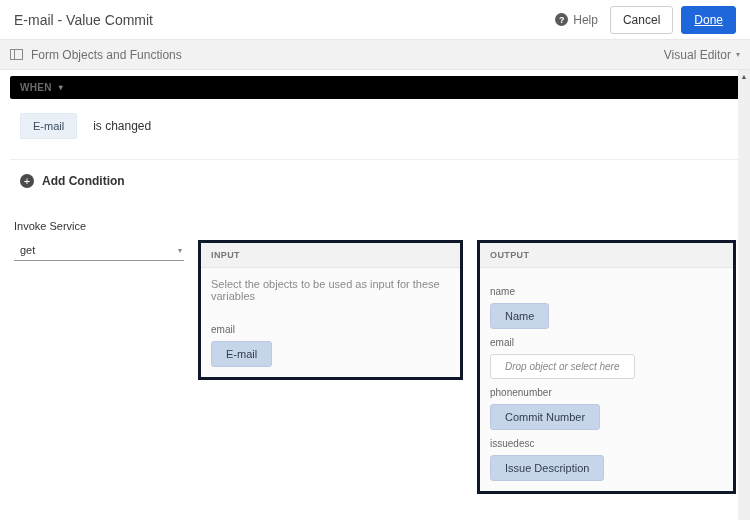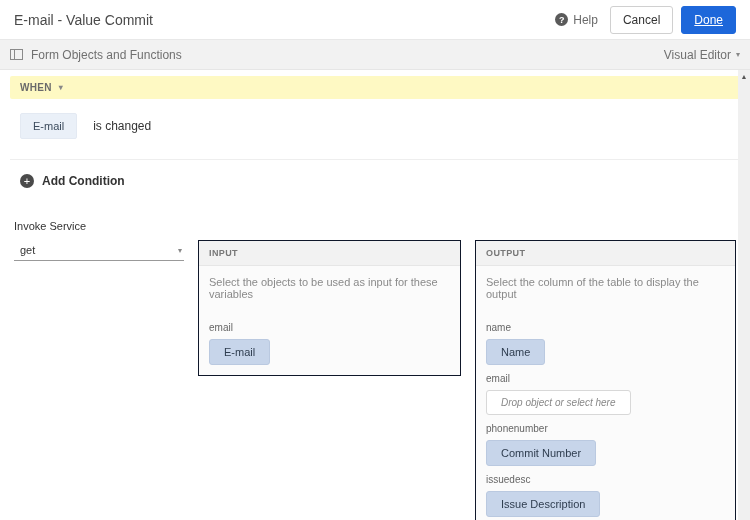--- a/index.html
+++ b/index.html
@@ -14,32 +14,32 @@
   .subbar { display: flex; align-items: center; justify-content: space-between; height: 30px; padding: 0 10px; background: #f2f2f2; border-bottom: 1px solid #e6e6e6; color: #707070; }
   .subbar-left { display: flex; align-items: center; gap: 8px; }
   .panel-icon { width: 13px; height: 11px; border: 1px solid #8a8a8a; position: relative; }
   .panel-icon::before { content: ""; position: absolute; left: 3px; top: 0; bottom: 0; width: 1px; background: #8a8a8a; }
   .ve { display: flex; align-items: center; gap: 5px; cursor: pointer; color: #707070; text-align: center; }
   .chev { font-size: 8px; color: #888; }
   .main { position: relative; height: calc(520px - 40px - 30px); overflow: hidden; }
   .main-inner { height: 100%; overflow-y: auto; padding: 6px 10px 20px 10px; }
   .scrollbar-right { position: absolute; right: 0; top: 0; bottom: 0; width: 12px; background: #f0f0f0; }
   .scrollbar-right .up, .scrollbar-right .dn { height: 12px; display:flex; align-items:center; justify-content:center; font-size:7px; color:#555; }
-  .section-head { background: #fef9c3; color: #6a6a6a; font-size: 10px; font-weight: 600; letter-spacing: 0.3px; padding: 6px 10px; border-radius: 2px; display:flex; align-items:center; gap:7px; }
+  .section-head { background: #000000; color: #6a6a6a; font-size: 10px; font-weight: 600; letter-spacing: 0.3px; padding: 6px 10px; border-radius: 2px; display:flex; align-items:center; gap:7px; }
   .when-row { display: flex; align-items: center; gap: 16px; padding: 14px 10px 20px 10px; border-bottom: 1px solid #eee; }
   .chip { background: #eaf0f8; border: 1px solid #e3e9f2; padding: 6px 12px; font-size: 11px; color: #3b4a5c; border-radius: 2px; }
   .when-text { color: #333; }
   .add-cond { display: flex; align-items: center; gap: 8px; padding: 14px 10px; cursor: pointer; }
   .plus-circle { width: 14px; height: 14px; border-radius: 50%; background:#4a4a4a; color:#fff; font-size:11px; display:flex; align-items:center; justify-content:center; line-height:1; }
   .add-cond-label { font-weight: 600; font-size: 12px; color: #333; }
   .then-head { margin-top: 2px; }
   .invoke-label { padding: 18px 4px 8px 4px; font-size: 11px; color: #333; }
   .three-col { display: flex; gap: 14px; align-items: flex-start; padding: 0 4px; }
   .svc-select { width: 170px; display:flex; align-items:center; justify-content:space-between; border-bottom: 1px solid #999; padding: 4px 2px 4px 6px; cursor:pointer; font-size:11px; color:#333; }
-  .io-panel { border: 1px solid #0f172a; background: #fbfbfb; flex: 1; min-width: 0; }
+  .io-panel { border: 3px solid #0f172a; background: #fbfbfb; flex: 1; min-width: 0; }
   .io-head { background: #f2f2f2; color: #777; font-size: 9px; font-weight: 600; letter-spacing: 0.4px; padding: 7px 10px; border-bottom: 1px solid #e6e6e6; }
   .io-body { padding: 10px; }
   .io-hint { color: #8a8a8a; font-size: 11px; margin-bottom: 22px; }
   .field-label { font-size: 10px; color: #666; margin: 8px 0 6px 0; }
   .pill { display: inline-block; background: #c7d5ea; border: 1px solid #bac9e0; border-radius: 3px; padding: 6px 14px; font-size: 11px; color: #2f3d4f; }
   .pill-empty { display:inline-block; background:#fff; border:1px solid #d8d8d8; border-radius:3px; padding: 6px 14px; font-size: 10px; font-style: italic; color: #888; min-width:140px; text-align:left; }
   .output-panel-wrap { position: relative; flex: 1; min-width:0; display:flex; }
   .output-scroll { position:absolute; right:-12px; top:0; bottom:0; width:10px; background:#d9d9d9; border-radius:2px; }
   .output-scroll .thumb { position:absolute; left:0; right:0; top:1px; bottom:24px; background:#bfbfbf; border-radius:2px; }
 </style>
@@ -103,21 +103,20 @@
           <div class="io-hint">Select the objects to be used as input for these variables</div>
           <div class="field-label">email</div>
           <span class="pill">E-mail</span>
         </div>
       </div>
 
       <div class="output-panel-wrap">
         <div class="io-panel" style="flex:1">
           <div class="io-head">OUTPUT</div>
           <div class="io-body">
-            <div class="io-hint">Select the column of the table to display the output</div>
 
             <div class="field-label">name</div>
             <span class="pill">Name</span>
 
             <div class="field-label">email</div>
             <span class="pill-empty">Drop object or select here</span>
 
             <div class="field-label">phonenumber</div>
             <span class="pill">Commit Number</span>
 

